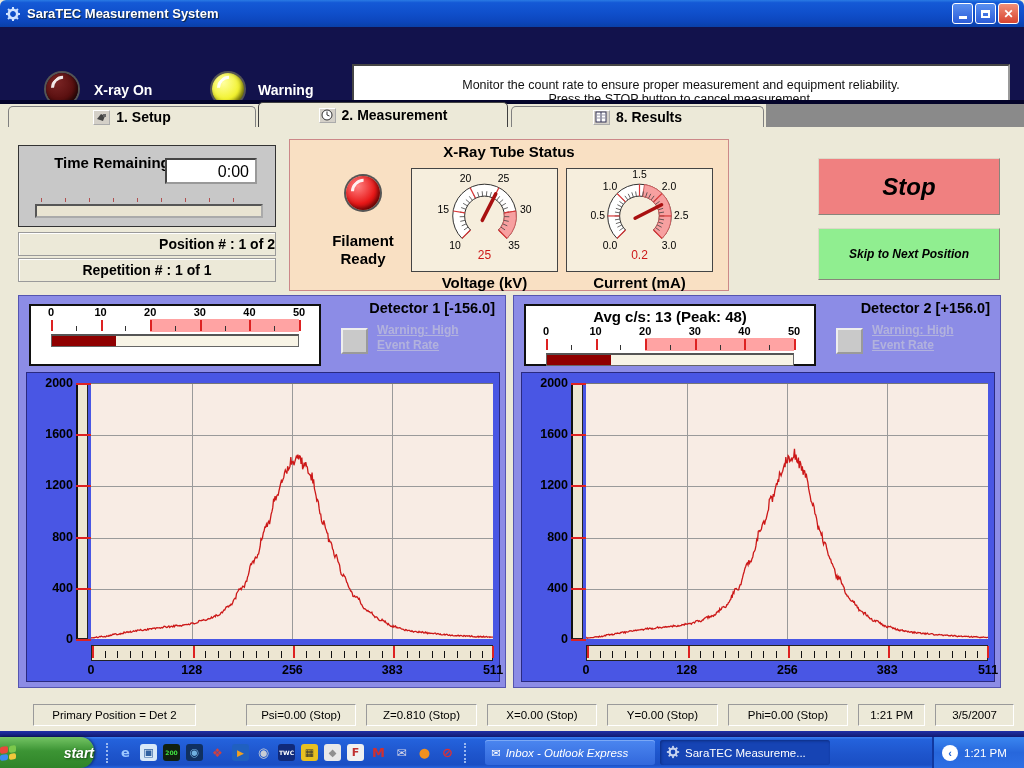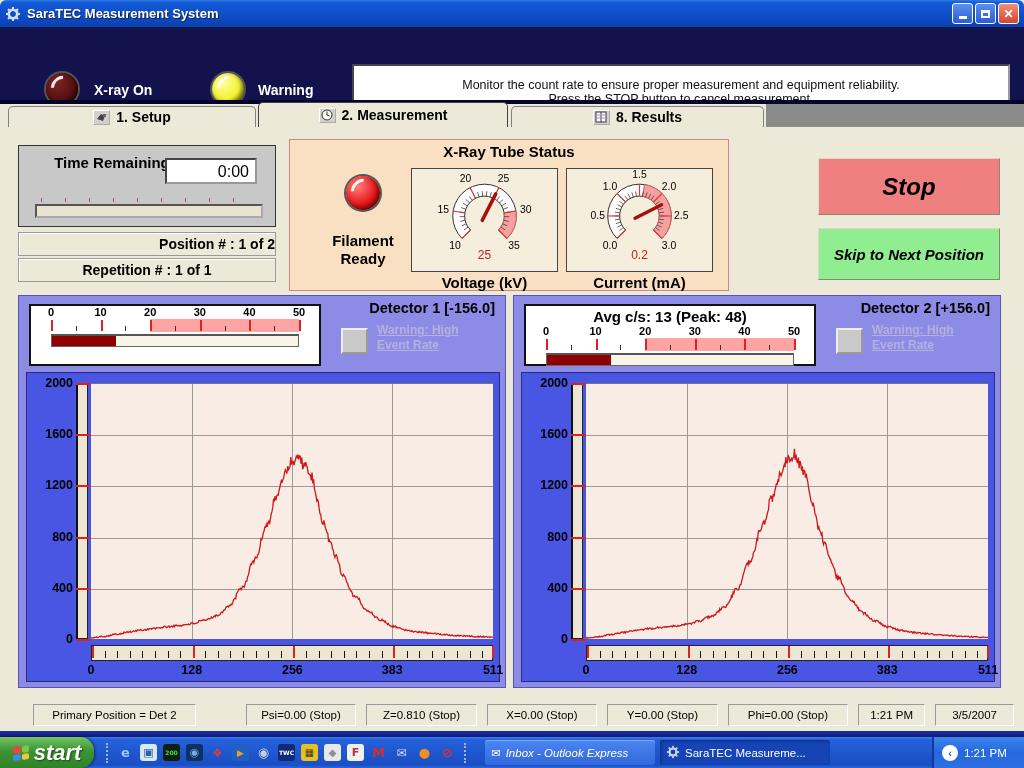--- a/index.html
+++ b/index.html
@@ -54,21 +54,21 @@
   .tubepanel .ptitle { position:absolute; left:0; top:3px; width:100%; text-align:center; font-weight:bold; font-size:15px; }
   .tubepanel .flabel { position:absolute; left:18px; top:92px; width:110px; text-align:center; font-weight:bold; font-size:15px; line-height:18px; }
   .gaugebox { position:absolute; top:28px; width:147px; height:104px; background:#f6eedd; border:1px solid #444;
     display:flex; flex-direction:column; align-items:center; }
   .gaugebox .gvalue { color:#cc1818; font-size:12px; margin-top:-3px; }
   .gaugelabel { position:absolute; top:134px; width:147px; text-align:center; font-weight:bold; font-size:15px; }
 
   .bigbtn { position:absolute; left:818px; width:182px; border:1px outset #dcd8c8; display:flex; align-items:center; justify-content:center;
     font-weight:bold; font-style:italic; color:#000; cursor:pointer; }
   .stopbtn { top:158px; height:57px; background:#f08080; font-size:24px; }
-  .skipbtn { top:228px; height:52px; background:#90ee90; font-size:15px; }
+  .skipbtn { top:228px; height:52px; background:#90ee90; font-size:12px; }
 
   
   .detector { position:absolute; top:295px; width:488px; height:393px; background:#8c8ce6; border:1px solid #5555b0; }
   .avgbox { position:absolute; left:10px; top:8px; width:292px; height:62px; background:#fff; border:2px solid #111; }
   .avg-title { text-align:center; font-weight:bold; font-size:15px; margin-top:2px; }
   .meter-scale { position:relative; height:13px; margin:0 20px; }
   .meter-scale span { position:absolute; transform:translateX(-50%); font-weight:bold; font-size:11px; }
   .meter-ticks { position:relative; height:13px; margin:0 20px; }
   .meter-band { position:absolute; top:0; height:13px; background:#ffa3a3; }
   .mt { position:absolute; bottom:1px; width:1px; background:#333; }
@@ -101,22 +101,22 @@
     font-size:11.5px; display:flex; align-items:center; justify-content:center; margin-right:10px; }
 
   .winborder { position:absolute; left:0; top:729px; width:1024px; height:8px;
     background:linear-gradient(180deg,#ece9d8 0 2px,#2030a8 2px,#101a70 100%); }
 
   
   .taskbar { position:absolute; left:0; top:737px; width:1024px; height:31px;
     background:linear-gradient(180deg,#3a80f4 0%,#2462dc 8%,#1e55cc 55%,#1a4ec4 90%,#2a66e0 100%); }
   .startbtn { position:absolute; left:0; top:0; width:94px; height:31px; border-radius:0 14px 14px 0;
     background:linear-gradient(180deg,#74c464,#3c9434 45%,#2f8428); box-shadow:1px 0 3px rgba(0,0,0,.5);
-    display:flex; align-items:center; justify-content:center; gap:5px;
-    color:#fff; font-weight:bold; font-style:italic; font-size:22px; text-shadow:1px 1px 2px #1a4a14; }
+    display:flex; align-items:center; justify-content:space-between; gap:5px;
+    color:#fff; font-weight:bold; font-style:italic; font-size:14px; text-shadow:1px 1px 2px #1a4a14; }
   .flag { width:16px; height:14px; display:grid; grid-template-columns:1fr 1fr; grid-template-rows:1fr 1fr; gap:1px; transform:skewY(-6deg); }
   .flag i { border-radius:2px; }
   .ql { position:absolute; left:104px; top:4px; height:23px; display:flex; align-items:center; gap:6px; }
   .qlsep { width:3px; height:20px; border-left:2px dotted #9ab8f0; margin:0 2px; }
   .qicon { width:17px; height:17px; border-radius:3px; display:flex; align-items:center; justify-content:center;
     font-family:"DejaVu Sans", sans-serif; font-weight:bold; }
   .taskbtns { position:absolute; left:485px; top:3px; display:flex; gap:5px; }
   .tbtn { width:170px; height:25px; border-radius:3px; display:flex; align-items:center; gap:5px; padding:0 6px;
     color:#fff; font-size:11.5px; background:linear-gradient(180deg,#4b86f0,#3268dc); box-shadow:inset 0 1px 0 #7aa8f6; }
   .tbtn.active { background:#1644b4; box-shadow:inset 1px 1px 3px #0c2c80; }

